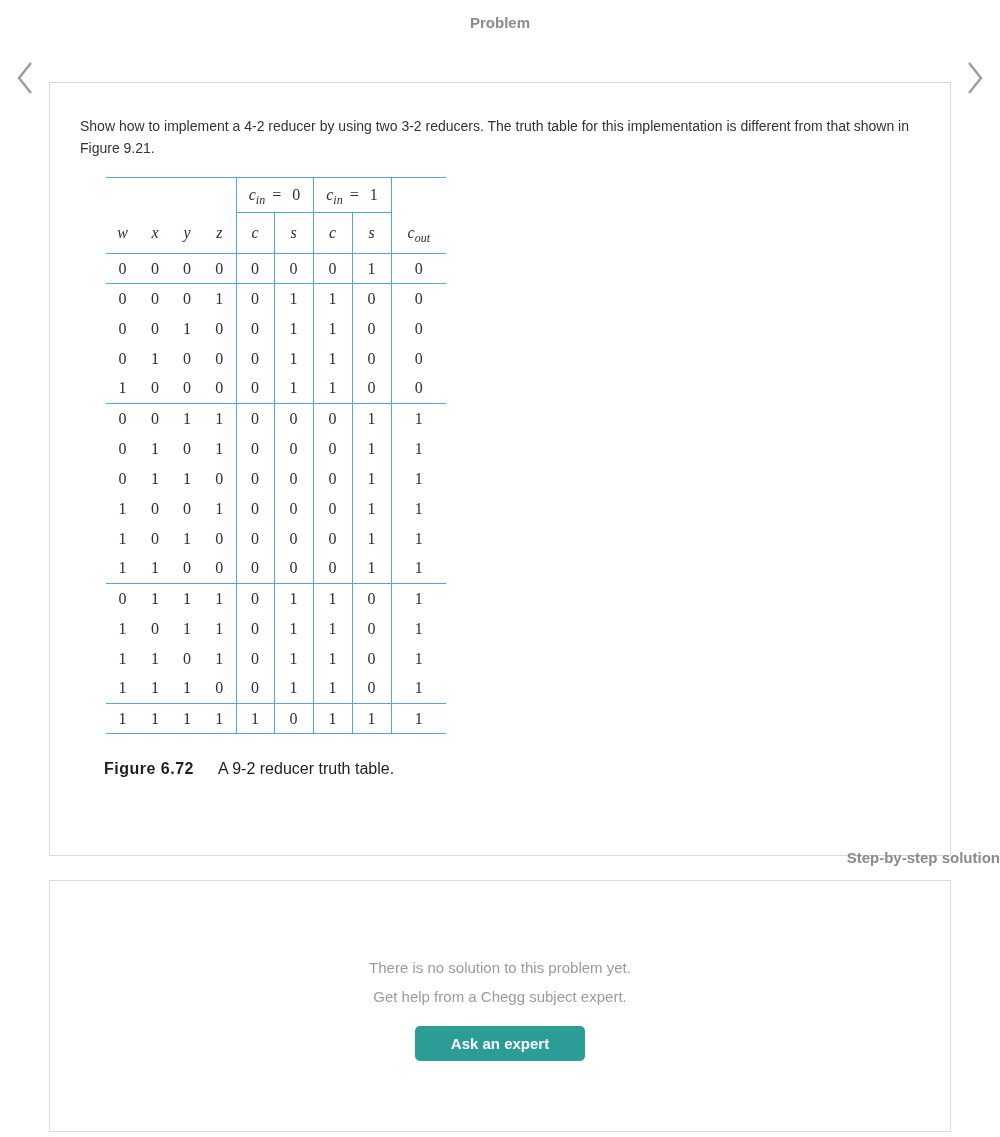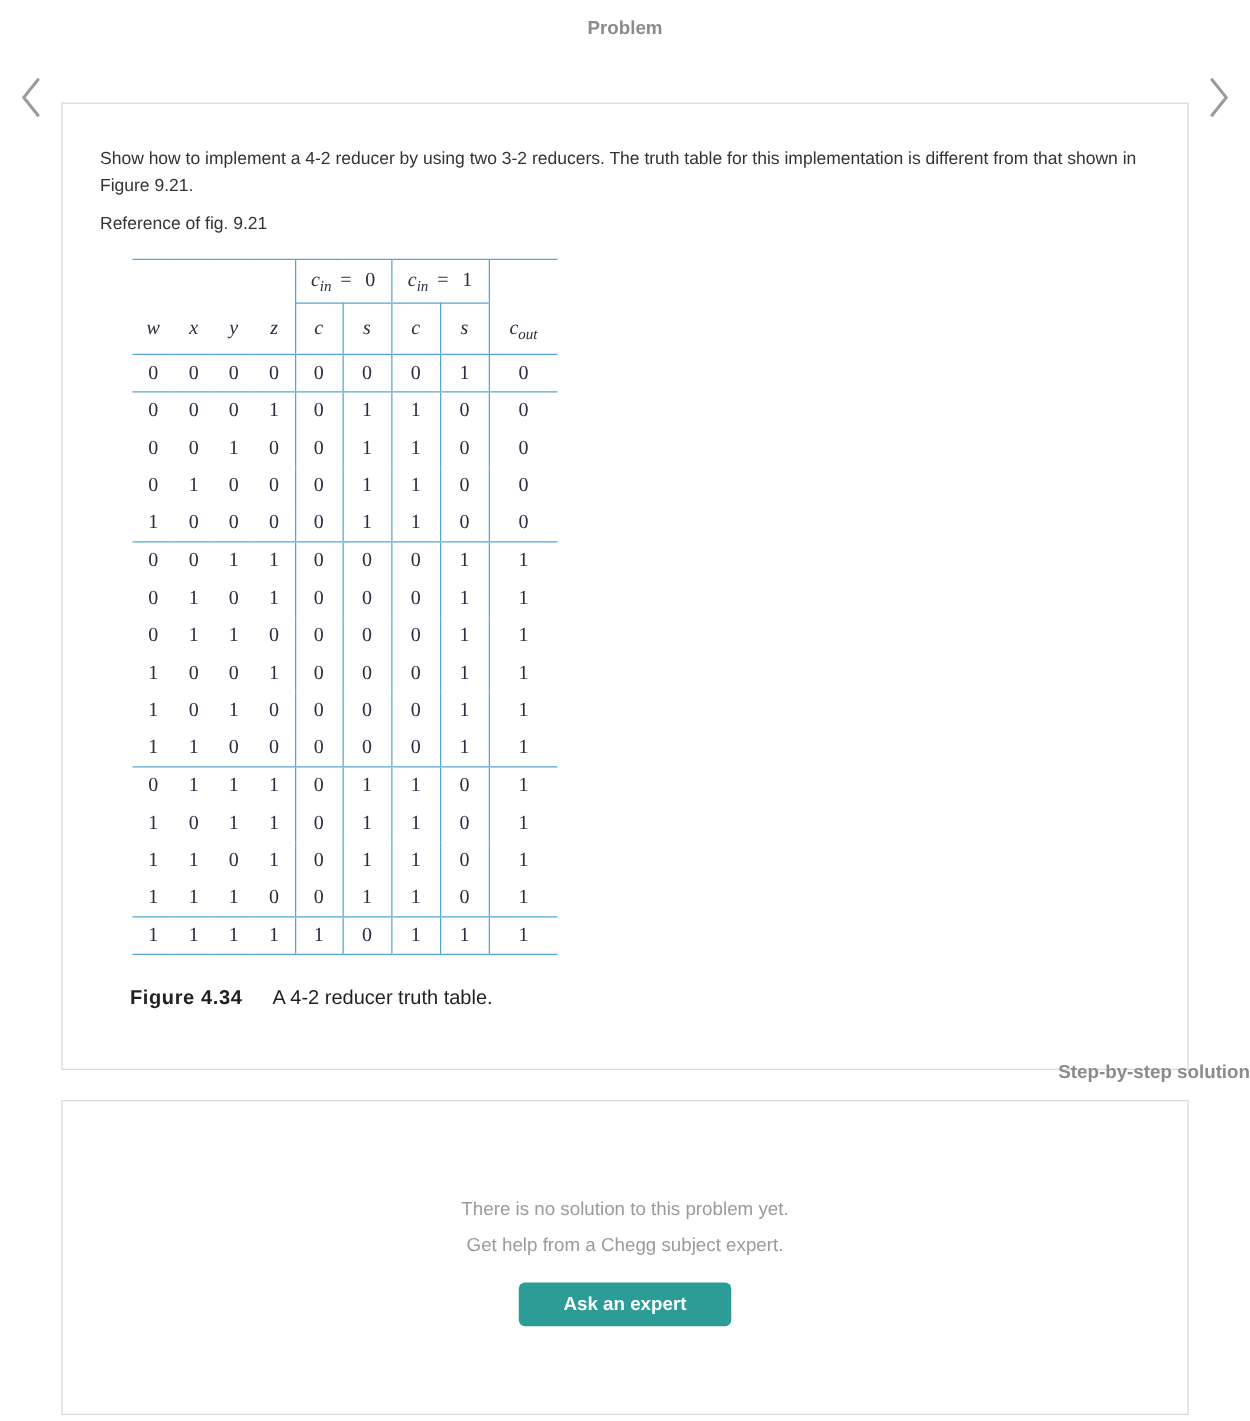--- a/index.html
+++ b/index.html
@@ -120,21 +120,20 @@
 </button>
 
 <button class="nav-chevron" id="next-btn">
   <svg width="22" height="36" viewBox="0 0 22 36">
     <polyline points="5,3 17,18 5,33" fill="none" stroke="#9b9b9b" stroke-width="2.4"></polyline>
   </svg>
 </button>
 
 <div class="card" id="problem-card">
   <p class="problem-text">Show how to implement a 4-2 reducer by using two 3-2 reducers. The truth table for this implementation is different from that shown in Figure 9.21.</p>
-  <p class="problem-text reference-text">Reference of fig. 9.21</p>
 
   <table class="tt">
     <colgroup>
         <col style="width: 33px;">
         <col style="width: 32px;">
         <col style="width: 32px;">
         <col style="width: 33px;">
         <col style="width: 38px;">
         <col style="width: 39px;">
         <col style="width: 39px;">
@@ -332,21 +331,21 @@
           <td class="vl hb">1</td>
           <td class="vl hb">0</td>
           <td class="vl hb">1</td>
           <td class="vl hb">1</td>
           <td class="vl hb">1</td>
         </tr>
       </tbody>
   </table>
 
   <div class="fig-caption">
-    <span class="fig-label">Figure 4.34</span><span class="fig-text">A 4-2 reducer truth table.</span>
+    <span class="fig-label">Figure 6.72</span><span class="fig-text">A 9-2 reducer truth table.</span>
   </div>
 </div>
 
 <div class="section-title" id="solution-heading">Step-by-step solution</div>
 
 <div class="card" id="solution-card">
   <p class="empty-line">There is no solution to this problem yet.</p>
   <p class="empty-line second">Get help from a Chegg subject expert.</p>
   <button class="ask-btn">Ask an expert</button>
 </div>

